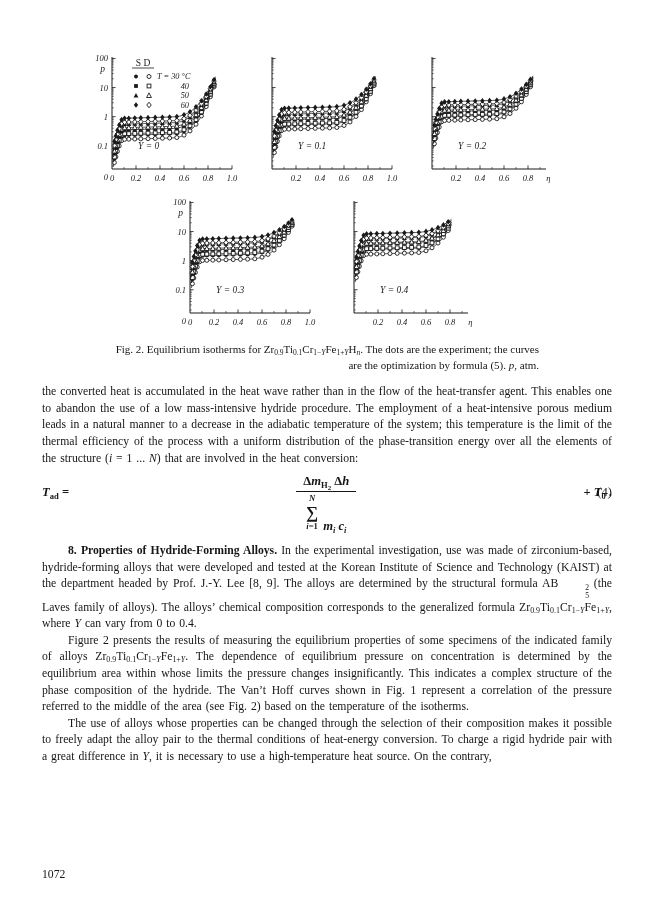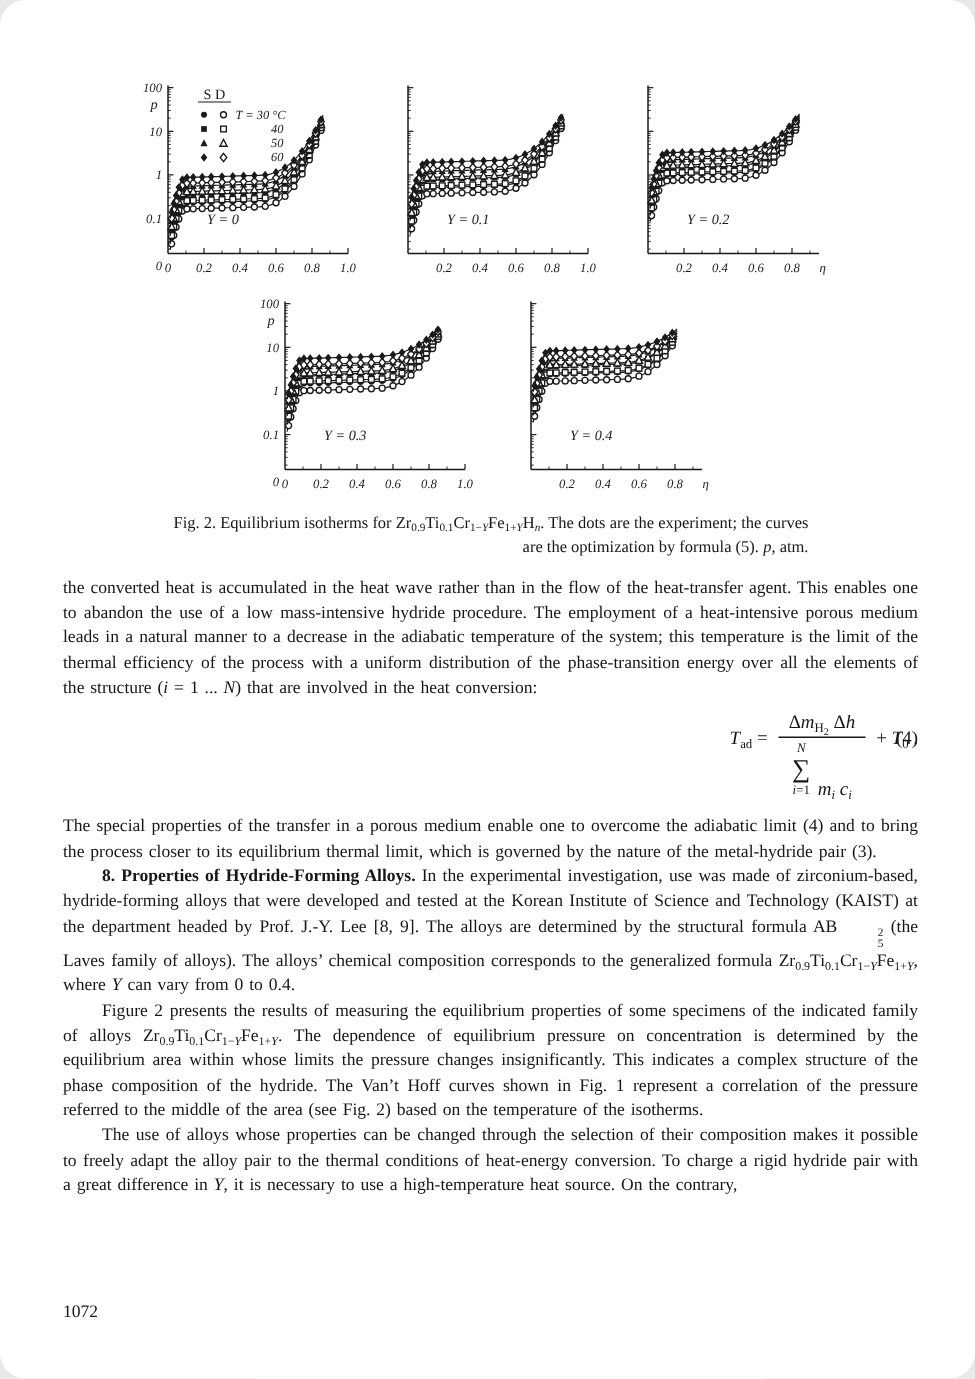--- a/index.html
+++ b/index.html
@@ -1,42 +1,41 @@
 <!DOCTYPE html>
 <html><head>
 <meta charset="utf-8">
 <style>
   html,body{margin:0;padding:0;background:#e8e8e8;}
   .page{
     width:650px;height:919px;margin:0 auto;background:#ffffff;
     font-family:"Liberation Serif",serif;color:#161616;
     position:relative;overflow:hidden;box-sizing:border-box;
     padding:50px 38px 0 42px;
-    border-radius:17px;
   }
   .figure{margin:0;}
   .fig-row{display:flex;justify-content:center;align-items:flex-end;gap:14px;}
   .fig-row.row2{gap:18px;margin-top:4px;}
   .fig-row svg{display:block;}
   .caption{
     width:424px;margin:8px auto 0;font-size:11px;line-height:1.42;
     text-align:right;
   }
   .bodytext{margin-top:11px;}
   .para{
     font-size:11.7px;line-height:16.6px;text-align:justify;margin:0;
     word-spacing:1px;
   }
   .para.indent{text-indent:26px;}
   sub{font-size:0.68em;vertical-align:-0.3em;line-height:0;}
   sub sub{font-size:0.8em;}
   .ss{display:inline-flex;flex-direction:column;align-items:center;
       font-size:7.6px;line-height:1;vertical-align:-3px;margin-left:1px;}
   .equation{position:relative;margin:7px 0 9px;font-size:12.6px;}
-  .eq-main{display:flex;justify-content:flex-end;align-items:flex-start;gap:7px;}
+  .eq-main{display:flex;justify-content:space-between;align-items:flex-start;gap:7px;font-weight:bold;}
   .eq-side{margin-top:11px;white-space:nowrap;}
   .frac{display:inline-flex;flex-direction:column;align-items:center;}
   .frac .num{padding:0 7px 2px;border-bottom:1px solid #161616;white-space:nowrap;}
   .frac .den{display:flex;align-items:flex-start;gap:5px;padding-top:2px;}
   .sig{display:inline-flex;flex-direction:column;align-items:center;line-height:1;}
   .sig .top{font-size:8.6px;}
   .sig .sym{font-size:17px;margin:1px 0;}
   .sig .bot{font-size:8.6px;}
   .den-terms{margin-top:25px;white-space:nowrap;}
   .eq-num{position:absolute;right:0;top:11px;}
@@ -1242,21 +1241,20 @@
               <span class="bot"><i>i</i>=1</span>
             </span>
             <span class="den-terms"><i>m</i><sub><i>i</i></sub> <i>c</i><sub><i>i</i></sub></span>
           </span>
         </span>
         <span class="eq-side">+ <i>T</i><sub>0</sub> .</span>
       </div>
       <span class="eq-num">(4)</span>
     </div>
 
-    <p class="para">The special properties of the transfer in a porous medium enable one to overcome the adiabatic limit (4) and to bring the process closer to its equilibrium thermal limit, which is governed by the nature of the metal-hydride pair (3).</p>
     <p class="para indent"><b>8. Properties of Hydride-Forming Alloys.</b> In the experimental investigation, use was made of zirconium-based, hydride-forming alloys that were developed and tested at the Korean Institute of Science and Technology (KAIST) at the department headed by Prof. J.-Y. Lee [8, 9]. The alloys are determined by the structural formula AB<span class="ss">
           <span>2</span>
           <span>5</span>
         </span> (the Laves family of alloys). The alloys’ chemical composition corresponds to the generalized formula Zr<sub>0.9</sub>Ti<sub>0.1</sub>Cr<sub>1−<i>Y</i></sub>Fe<sub>1+<i>Y</i></sub>, where <i>Y</i> can vary from 0 to 0.4.</p>
     <p class="para indent">Figure 2 presents the results of measuring the equilibrium properties of some specimens of the indicated family of alloys Zr<sub>0.9</sub>Ti<sub>0.1</sub>Cr<sub>1−<i>Y</i></sub>Fe<sub>1+<i>Y</i></sub>. The dependence of equilibrium pressure on concentration is determined by the equilibrium area within whose limits the pressure changes insignificantly. This indicates a complex structure of the phase composition of the hydride. The Van’t Hoff curves shown in Fig. 1 represent a correlation of the pressure referred to the middle of the area (see Fig. 2) based on the temperature of the isotherms.</p>
     <p class="para indent">The use of alloys whose properties can be changed through the selection of their composition makes it possible to freely adapt the alloy pair to the thermal conditions of heat-energy conversion. To charge a rigid hydride pair with a great difference in <i>Y</i>, it is necessary to use a high-temperature heat source. On the contrary,</p>
   </div>
 
   <div class="page-num">1072</div>
 </div>

